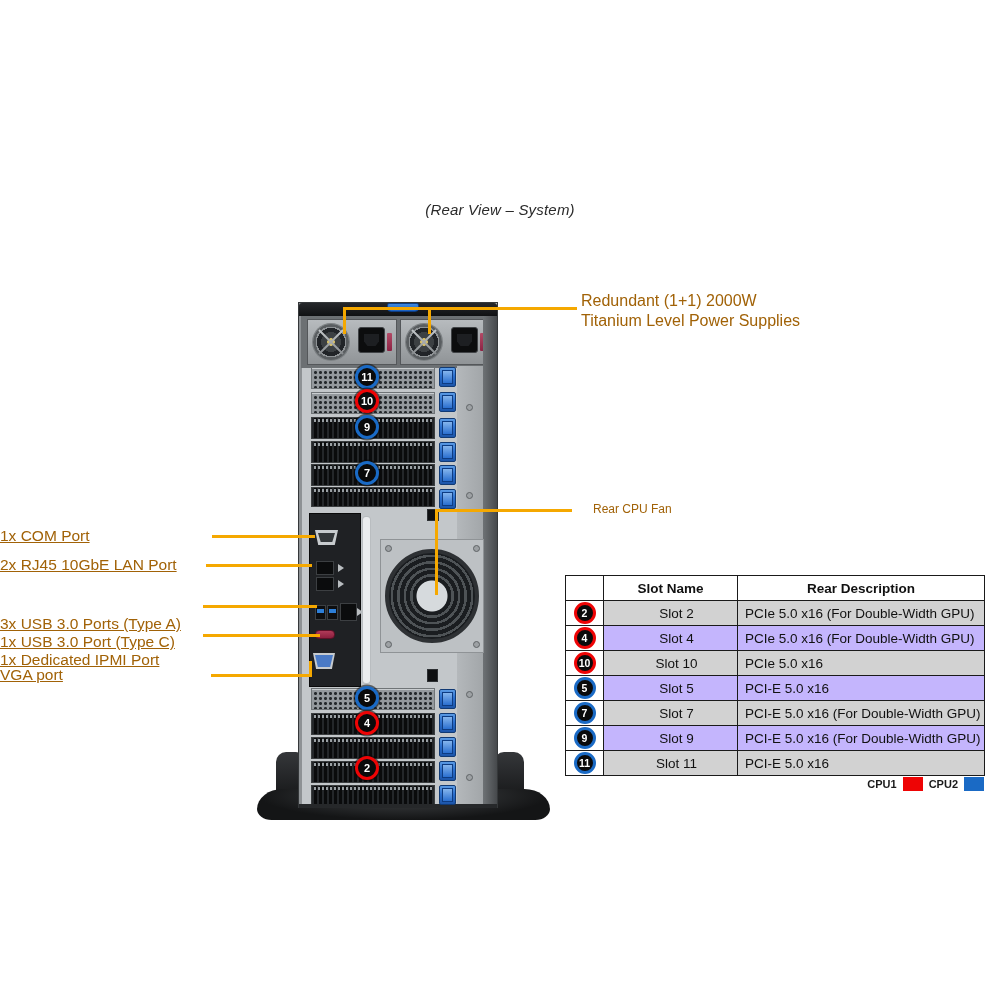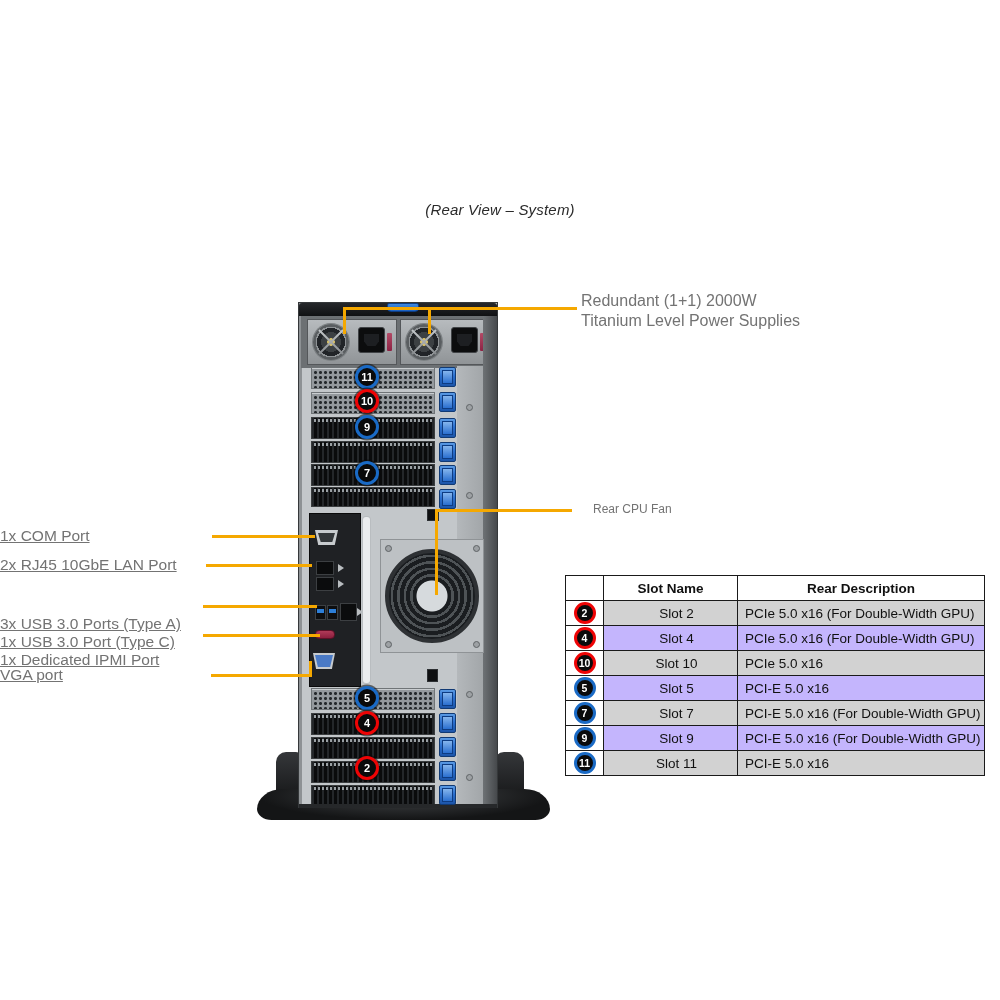--- a/index.html
+++ b/index.html
@@ -87,21 +87,21 @@
   .fan-panel{left:81px;top:236px;width:104px;height:114px;background:#bdc1c4;border:1px solid #8f9396;box-sizing:border-box;}
   .fan{left:4px;top:9px;width:94px;height:94px;border-radius:50%;border:4px solid #2e3134;box-sizing:border-box;
     background:radial-gradient(circle,#d6dadd 0 15px,rgba(214,218,221,0) 16px),
                repeating-radial-gradient(circle,#4e5356 0 2.5px,#1a1d20 2.5px 6.5px);}
   .conn{background:#0e0f11;border:1px solid #2c2f32;box-sizing:border-box;}
 
   
   .cline{background:var(--accent,#f5a800);}
 
   
-  .lab{font-size:15.5px;line-height:18px;color:#737373;white-space:nowrap;}
+  .lab{font-size:15.5px;line-height:18px;color:#a16207;white-space:nowrap;}
   .lab.right{text-align:left;text-decoration:underline;}
   .psu-label{left:581px;top:291px;font-size:16px;line-height:20px;}
   .fan-label{left:593px;top:500px;font-size:12px;}
 
   
   .cbadge{position:absolute;width:24px;height:24px;border-radius:50%;background:#0a0a0b;color:#fff;
     border:3.5px solid #888;box-sizing:border-box;transform:translate(-50%,-50%);
     font-size:11px;font-weight:bold;display:flex;align-items:center;justify-content:center;
     box-shadow:0 0 0 1.5px rgba(10,10,10,.55);}
 
@@ -285,20 +285,26 @@
           <td class="desc">PCI-E 5.0 x16 (For Double-Width GPU)</td>
         </tr>
         <tr class="shaded">
           <td class="badge-cell"><span class="tbadge" style="border-color: rgb(26, 106, 197);">11</span></td>
           <td class="name">Slot 11</td>
           <td class="desc">PCI-E 5.0 x16</td>
         </tr>
       </tbody>
   </table>
 
+  <div class="abs legend">
+    <span>CPU1</span>
+    <span class="swatch" style="background: rgb(238, 4, 5);"></span>
+    <span>CPU2</span>
+    <span class="swatch" style="background: rgb(26, 106, 197);"></span>
+  </div>
 
 <div class="cbadge" style="left: 367px; top: 377px; border-color: rgb(26, 106, 197);">11</div>
     <div class="cbadge" style="left: 367px; top: 401px; border-color: rgb(238, 4, 5);">10</div>
     <div class="cbadge" style="left: 367px; top: 427px; border-color: rgb(26, 106, 197);">9</div>
     <div class="cbadge" style="left: 367px; top: 473px; border-color: rgb(26, 106, 197);">7</div>
     <div class="cbadge" style="left: 367px; top: 698px; border-color: rgb(26, 106, 197);">5</div>
     <div class="cbadge" style="left: 367px; top: 723px; border-color: rgb(238, 4, 5);">4</div>
     <div class="cbadge" style="left: 367px; top: 768px; border-color: rgb(238, 4, 5);">2</div>
   </div>
 

